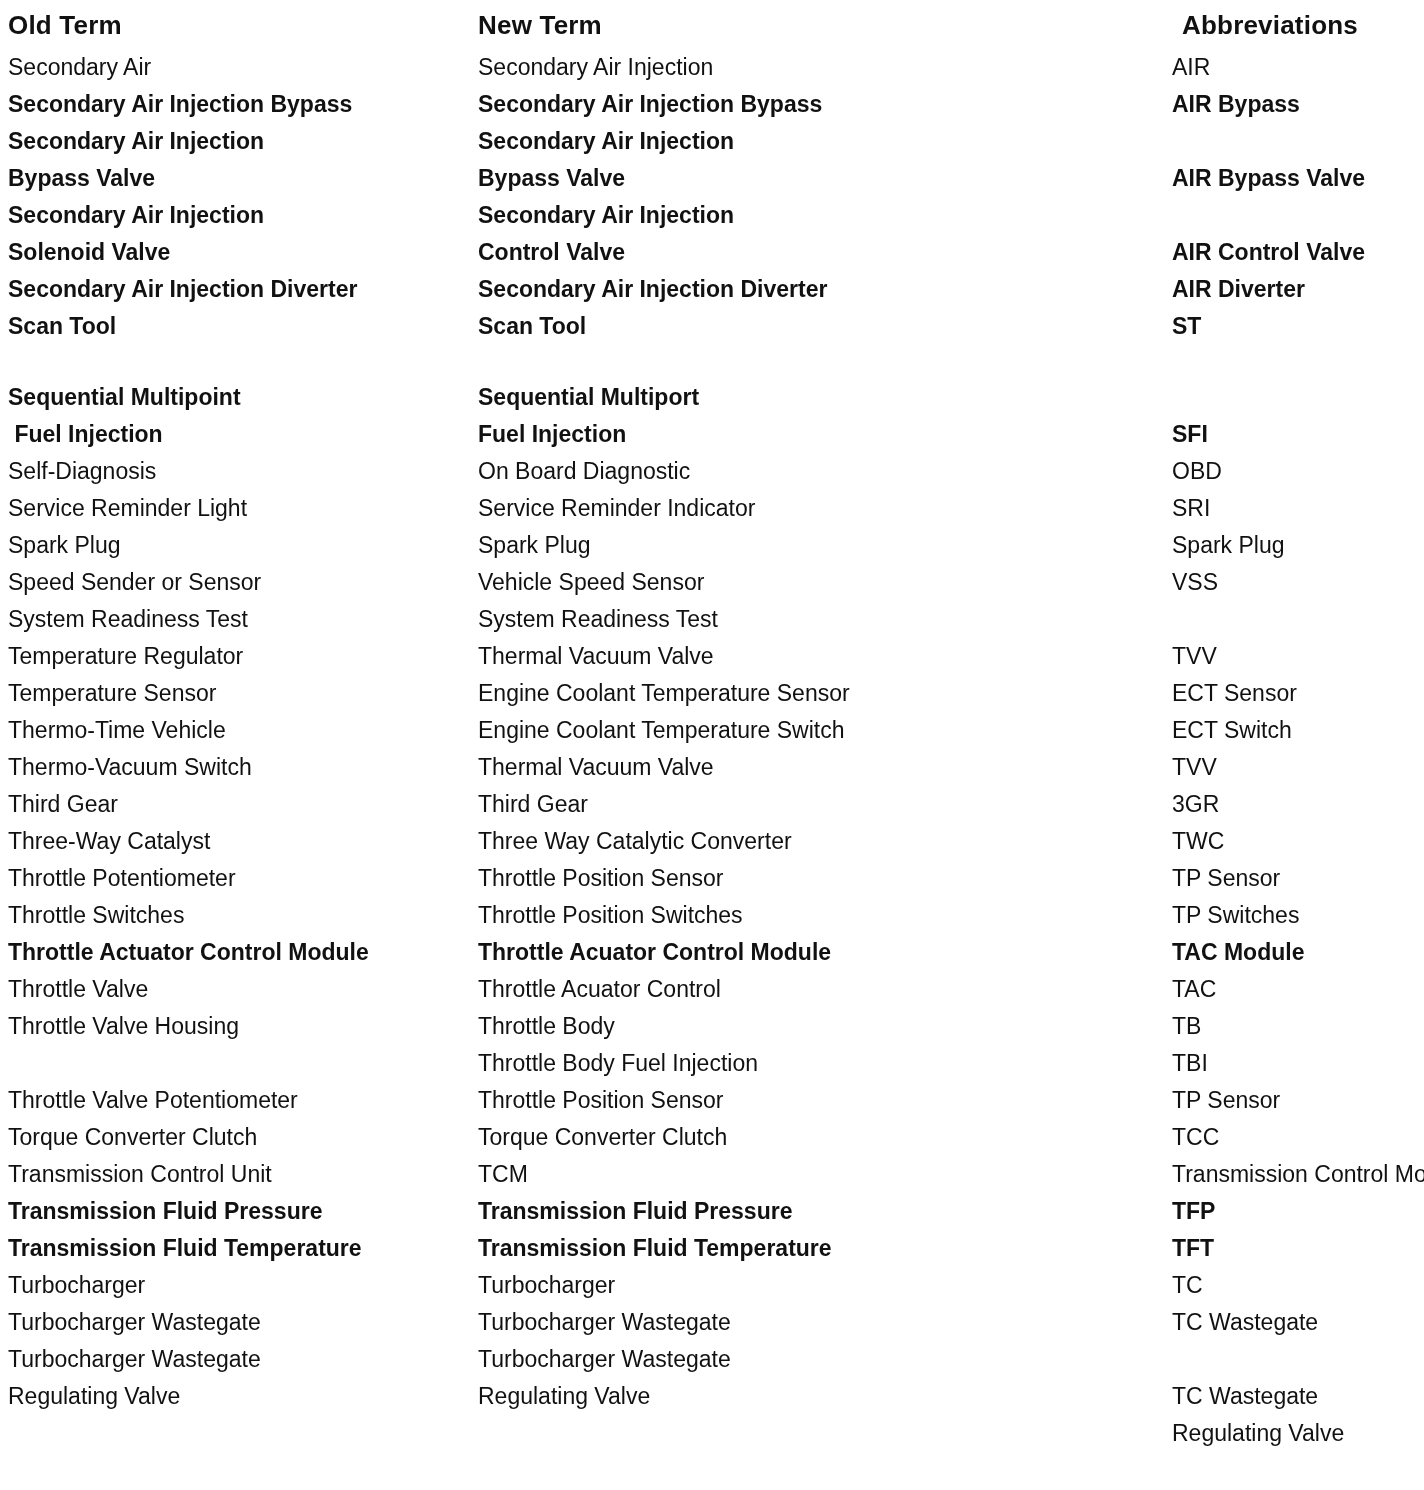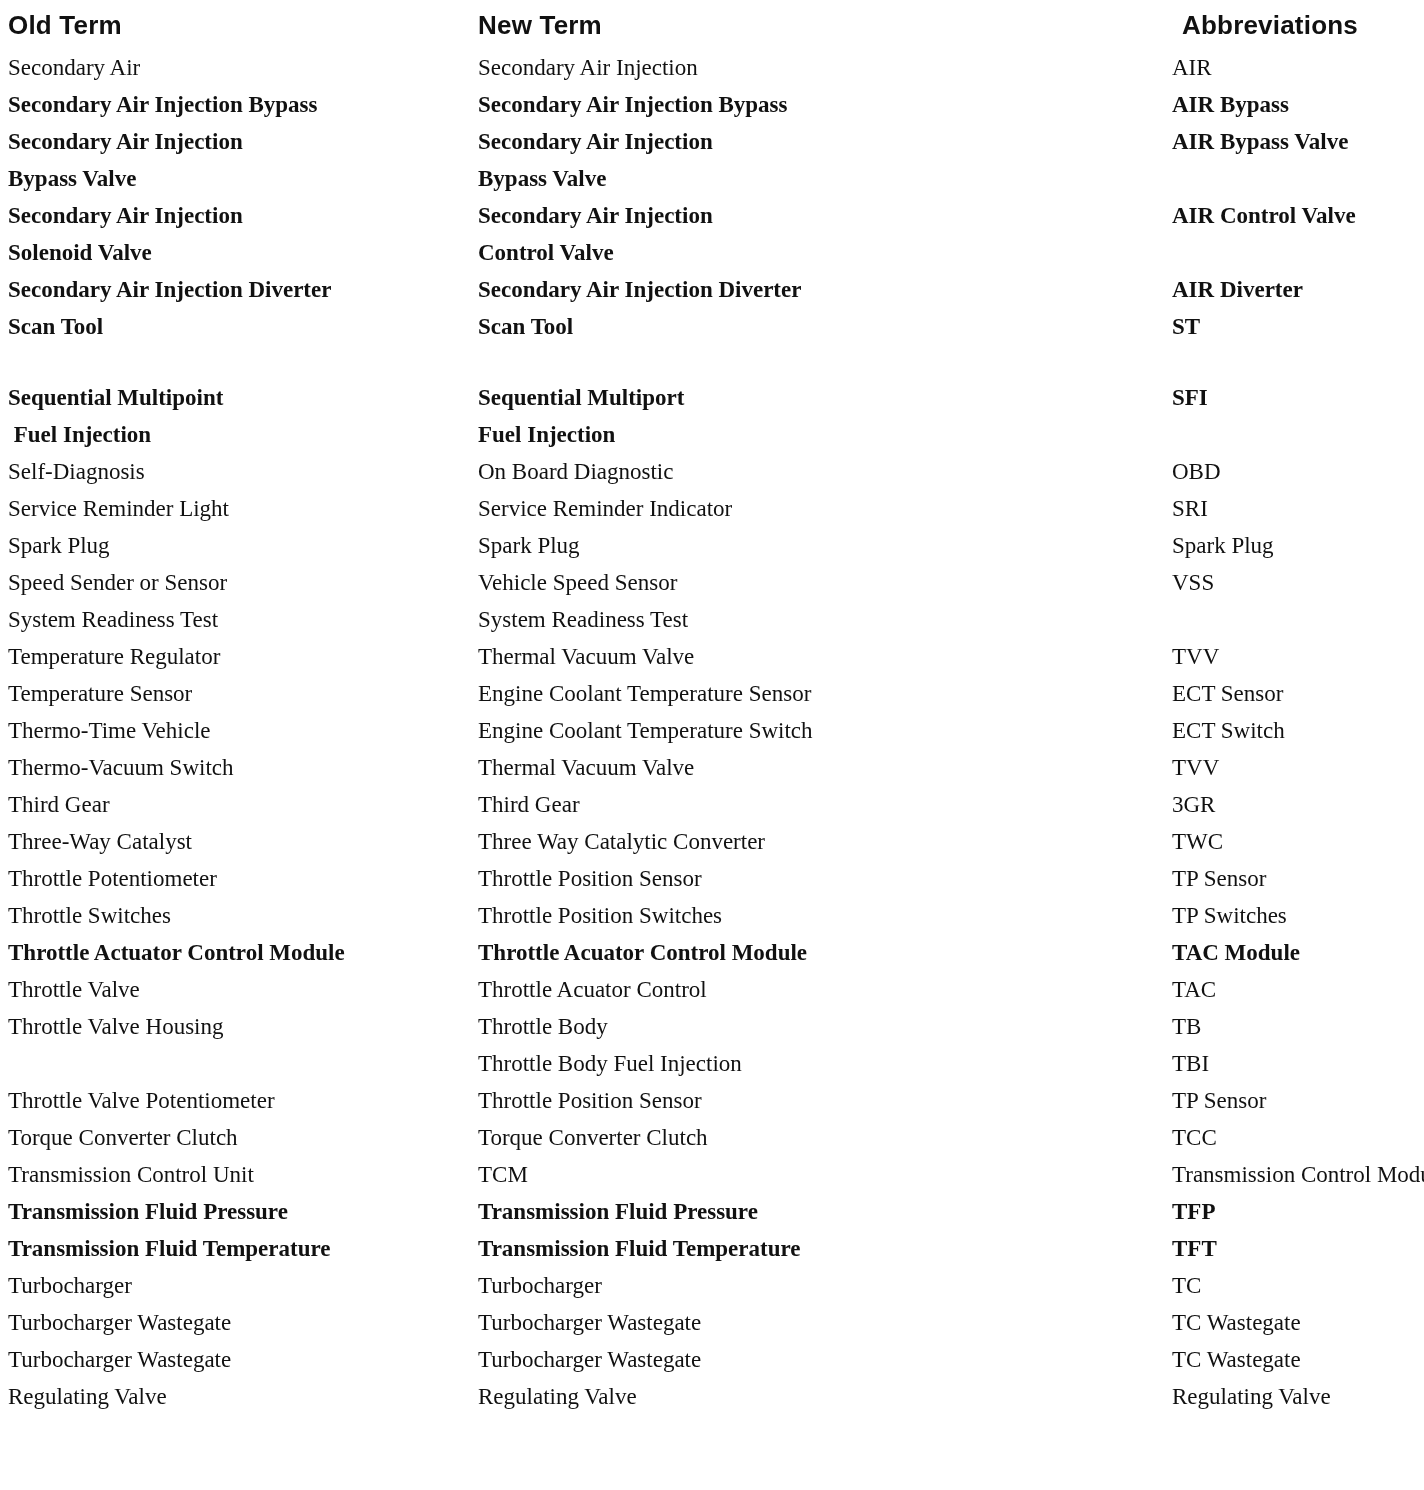--- a/index.html
+++ b/index.html
@@ -34,35 +34,35 @@
     line-height: 34px;
     letter-spacing: 0.2px;
   }
   .header-cell.abbr {
     padding-left: 10px;
   }
   .row {
     font-size: 23px;
     line-height: var(--lh);
     font-weight: 400;
-    font-family: Liberation Serif, serif;
   }
   .row.bold {
     font-weight: 700;
   }
   .row.gap-before {
     margin-top: 30px;
     gap: 24px;
   }
   .cell {
     display: flex;
     flex-direction: column;
     justify-content: flex-start;
   }
   .cell.abbr.bottom {
+    justify-content: flex-end;
   }
   .line {
     white-space: pre;
     height: var(--lh);
   }
 </style>
 </head>
 <body>
 
 <div class="page">

